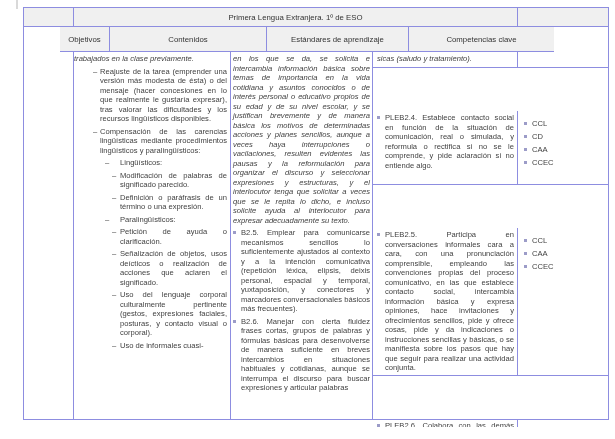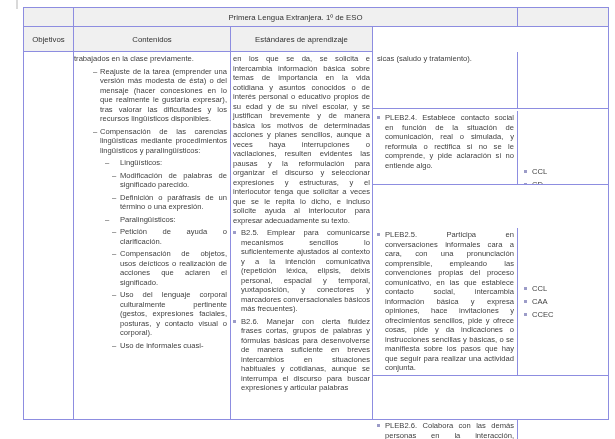--- a/index.html
+++ b/index.html
@@ -16,83 +16,84 @@
   .tbl{
     position:absolute;left:23px;top:7px;width:586px;height:413px;
     box-sizing:border-box;border:1px solid var(--border);
     display:flex;flex-direction:column;background:#fff;
   }
   .cell{box-sizing:border-box;overflow:hidden;}
   .bordR{border-right:1px solid var(--border);}
   .bordB{border-bottom:1px solid var(--border);}
   
   .r1{display:grid;grid-template-columns:50px 444px 1fr;height:19px;flex:0 0 auto;}
-  .r2{display:grid;grid-template-columns:50px 157px 142px 145px 1fr;height:25px;flex:0 0 auto;}
+  .r2{display:grid;grid-template-columns:50px 157px 142px 145px 1fr;height:25px;flex:0 0 auto;margin-left:36px;}
   .hc{
     background:var(--header-bg);display:flex;align-items:center;justify-content:center;
     font-size:7.8px;color:#333;text-align:center;
   }
   
   .body{flex:1 1 auto;display:grid;grid-template-columns:50px 157px 142px 1fr;min-height:0;}
   .txt{font-size:7.6px;line-height:9.5px;text-align:justify;}
-  .txt p{margin:0 0 3px 0;}
+  .txt p{margin:0 0 3px 0;font-style:italic;}
   
   .c-cont{padding:2px 3px 0 0;}
   .cont-para{margin-left:29px;}
   .di{position:relative;margin-bottom:3px;}
   .di .dash{position:absolute;left:0;top:0;}
   .di.l1{margin-left:19px;padding-left:7px;}
   .di.l2{margin-left:31px;padding-left:15px;}
   .di.l3{margin-left:38px;padding-left:8px;}
   
   .bp{position:relative;padding-left:8px;margin-bottom:3px;}
   .sq{position:absolute;left:0;top:3px;width:3px;height:3px;background:var(--bullet);}
   
   .c-crit{padding:2px 2px 0 2px;}
   
   .c-estcomp{display:flex;flex-direction:column;min-height:0;gap:43px;}
   .subrow{display:grid;grid-template-columns:145px 1fr;flex:0 0 auto;min-height:0;}
   .subrow.grow{flex:1 1 auto;}
   .est{padding:2px 3px 0 4px;}
-  .comp{padding:8px 2px 0 6px;margin-top:48px;}
+  .comp{padding:8px 2px 0 6px;}
   .comp .bp{margin-bottom:3.5px;text-align:left;}
 </style>
 </head>
 <body>
 
 <div class="edge-tick"></div>
 
 <div class="tbl">
 
   <div class="r1">
     <div class="cell hc bordR bordB"></div>
     <div class="cell hc bordR bordB">Primera Lengua Extranjera. 1º de ESO</div>
     <div class="cell hc bordB"></div>
   </div>
 
   <div class="r2">
     <div class="cell hc bordR bordB">Objetivos</div>
     <div class="cell hc bordR bordB">Contenidos</div>
     <div class="cell hc bordR bordB">Estándares de aprendizaje</div>
+    <div class="cell hc bordB">Competencias clave</div>
   </div>
 
   <div class="body">
 
     <div class="cell bordR"></div>
 
     <div class="cell bordR txt c-cont">
       <p class="cont-para">trabajados en la clase previamente.</p>
       <div class="di l1"><span class="dash">–</span><span>Reajuste de la tarea (emprender una versión más modesta de ésta) o del mensaje (hacer concesiones en lo que realmente le gustaría expresar), tras valorar las dificultades y los recursos lingüísticos disponibles.</span></div>
       <div class="di l1"><span class="dash">–</span><span>Compensación de las carencias lingüísticas mediante procedimientos lingüísticos y paralingüísticos:</span></div>
       <div class="di l2"><span class="dash">–</span><span>Lingüísticos:</span></div>
       <div class="di l3"><span class="dash">–</span><span>Modificación de palabras de significado parecido.</span></div>
       <div class="di l3"><span class="dash">–</span><span>Definición o paráfrasis de un término o una expresión.</span></div>
       <div class="di l2"><span class="dash">–</span><span>Paralingüísticos:</span></div>
       <div class="di l3"><span class="dash">–</span><span>Petición de ayuda o clarificación.</span></div>
-      <div class="di l3"><span class="dash">–</span><span>Compensación de objetos, usos deícticos o realización de acciones que aclaren el significado.</span></div>
+      <div class="di l3"><span class="dash">–</span><span>Señalización de objetos, usos deícticos o realización de acciones que aclaren el significado.</span></div>
       <div class="di l3"><span class="dash">–</span><span>Uso del lenguaje corporal culturalmente pertinente (gestos, expresiones faciales, posturas, y contacto visual o corporal).</span></div>
       <div class="di l3"><span class="dash">–</span><span>Uso de informales cuasi-</span></div>
     </div>
 
     <div class="cell bordR txt c-crit">
       <p>en los que se da, se solicita e intercambia información básica sobre temas de importancia en la vida cotidiana y asuntos conocidos o de interés personal o educativo propios de su edad y de su nivel escolar, y se justifican brevemente y de manera básica los motivos de determinadas acciones y planes sencillos, aunque a veces haya interrupciones o vacilaciones, resulten evidentes las pausas y la reformulación para organizar el discurso y seleccionar expresiones y estructuras, y el interlocutor tenga que solicitar a veces que se le repita lo dicho, e incluso solicite ayuda al interlocutor para expresar adecuadamente su texto.</p>
       <div class="bp"><span class="sq"></span><span>B2.5. Emplear para comunicarse mecanismos sencillos lo suficientemente ajustados al contexto y a la intención comunicativa (repetición léxica, elipsis, deixis personal, espacial y temporal, yuxtaposición, y conectores y marcadores conversacionales básicos más frecuentes).</span></div>
       <div class="bp"><span class="sq"></span><span>B2.6. Manejar con cierta fluidez frases cortas, grupos de palabras y fórmulas básicas para desenvolverse de manera suficiente en breves intercambios en situaciones habituales y cotidianas, aunque se interrumpa el discurso para buscar expresiones y articular palabras</span></div>
     </div>
 

